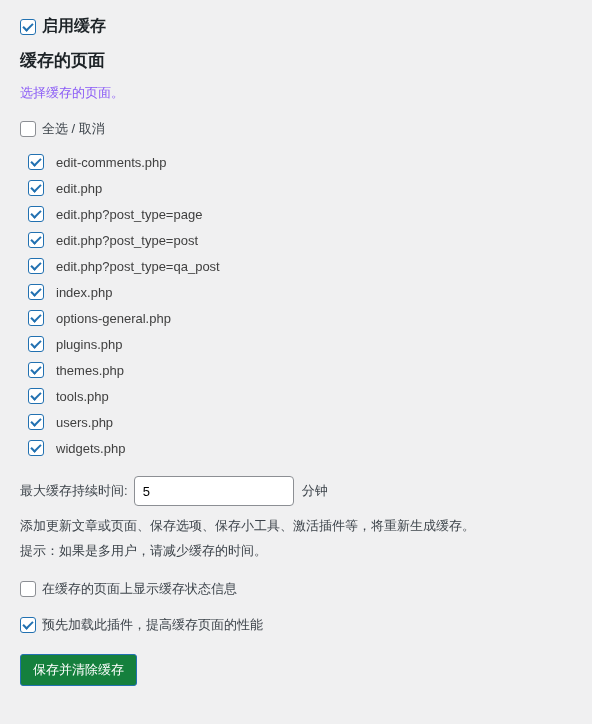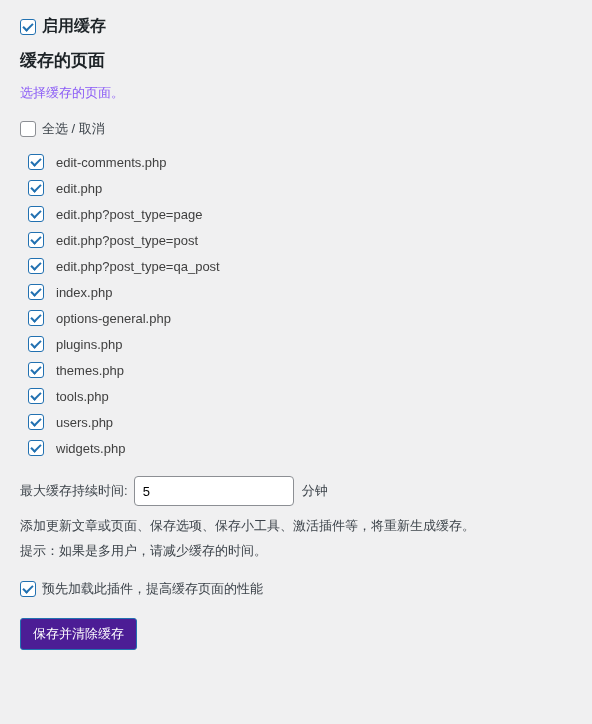--- a/index.html
+++ b/index.html
@@ -94,21 +94,21 @@
     .option-row {
       display: flex;
       align-items: center;
       margin-top: 18px;
     }
     .option-label {
       margin-left: 6px;
       font-size: 13px;
     }
     .save-button {
-      background: #4c1d95;
+      background: #15803d;
       border: 1px solid #2271b1;
       color: #fff;
       font-size: 13px;
       padding: 6px 12px;
       border-radius: 3px;
       cursor: pointer;
       margin-top: 20px;
     }
     .checkbox {
       width: 16px;
@@ -208,20 +208,24 @@
 
   <div class="duration-row">
     <span class="duration-label">最大缓存持续时间:</span>
     <input type="text" class="duration-input" value="5" style="">
     <span class="duration-unit">分钟</span>
   </div>
 
   <div class="hint-text">添加更新文章或页面、保存选项、保存小工具、激活插件等，将重新生成缓存。</div>
   <div class="hint-text">提示：如果是多用户，请减少缓存的时间。</div>
 
+  <div class="option-row">
+    <span class="checkbox"></span>
+    <span class="option-label">在缓存的页面上显示缓存状态信息</span>
+  </div>
 
   <div class="option-row">
     <span class="checkbox checked"></span>
     <span class="option-label">预先加载此插件，提高缓存页面的性能</span>
   </div>
 
   <button class="save-button">保存并清除缓存</button>
 </div>
 
 </body></html>

